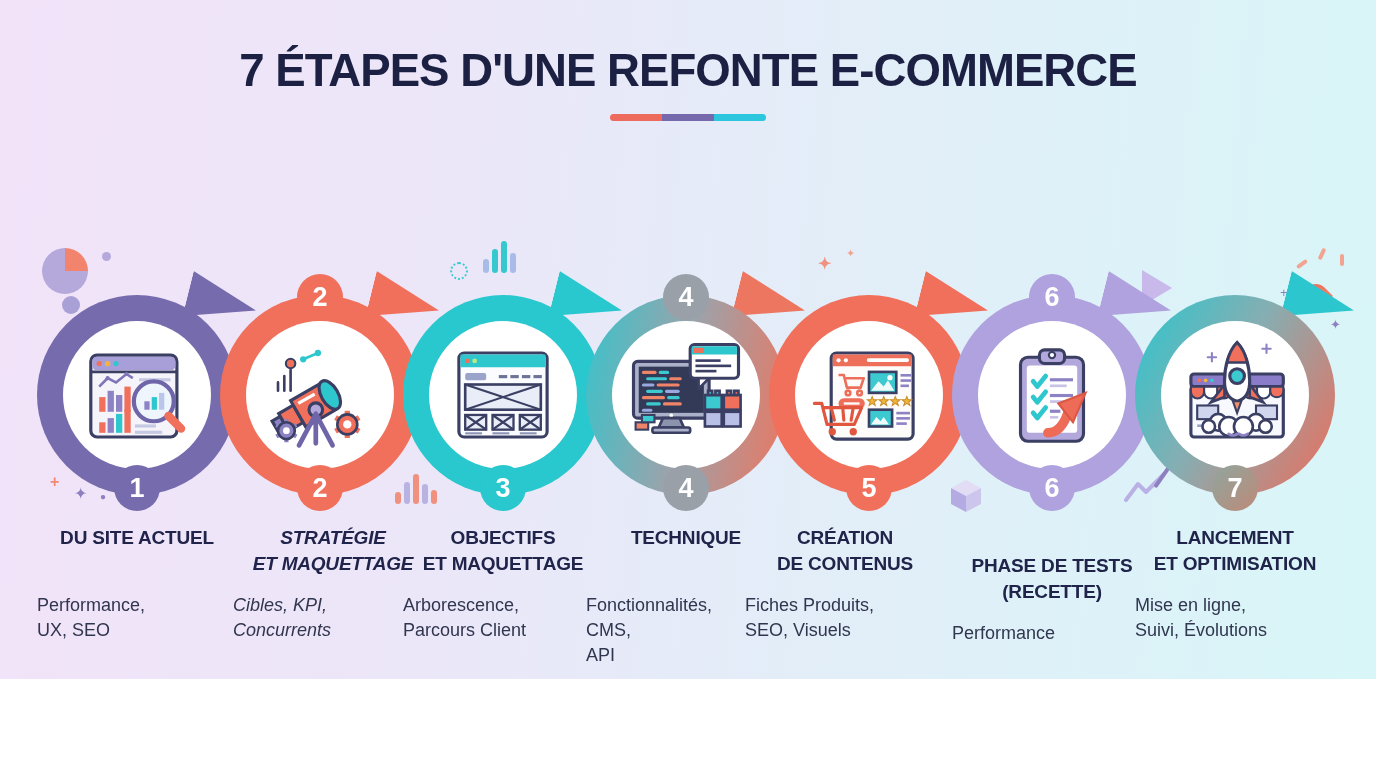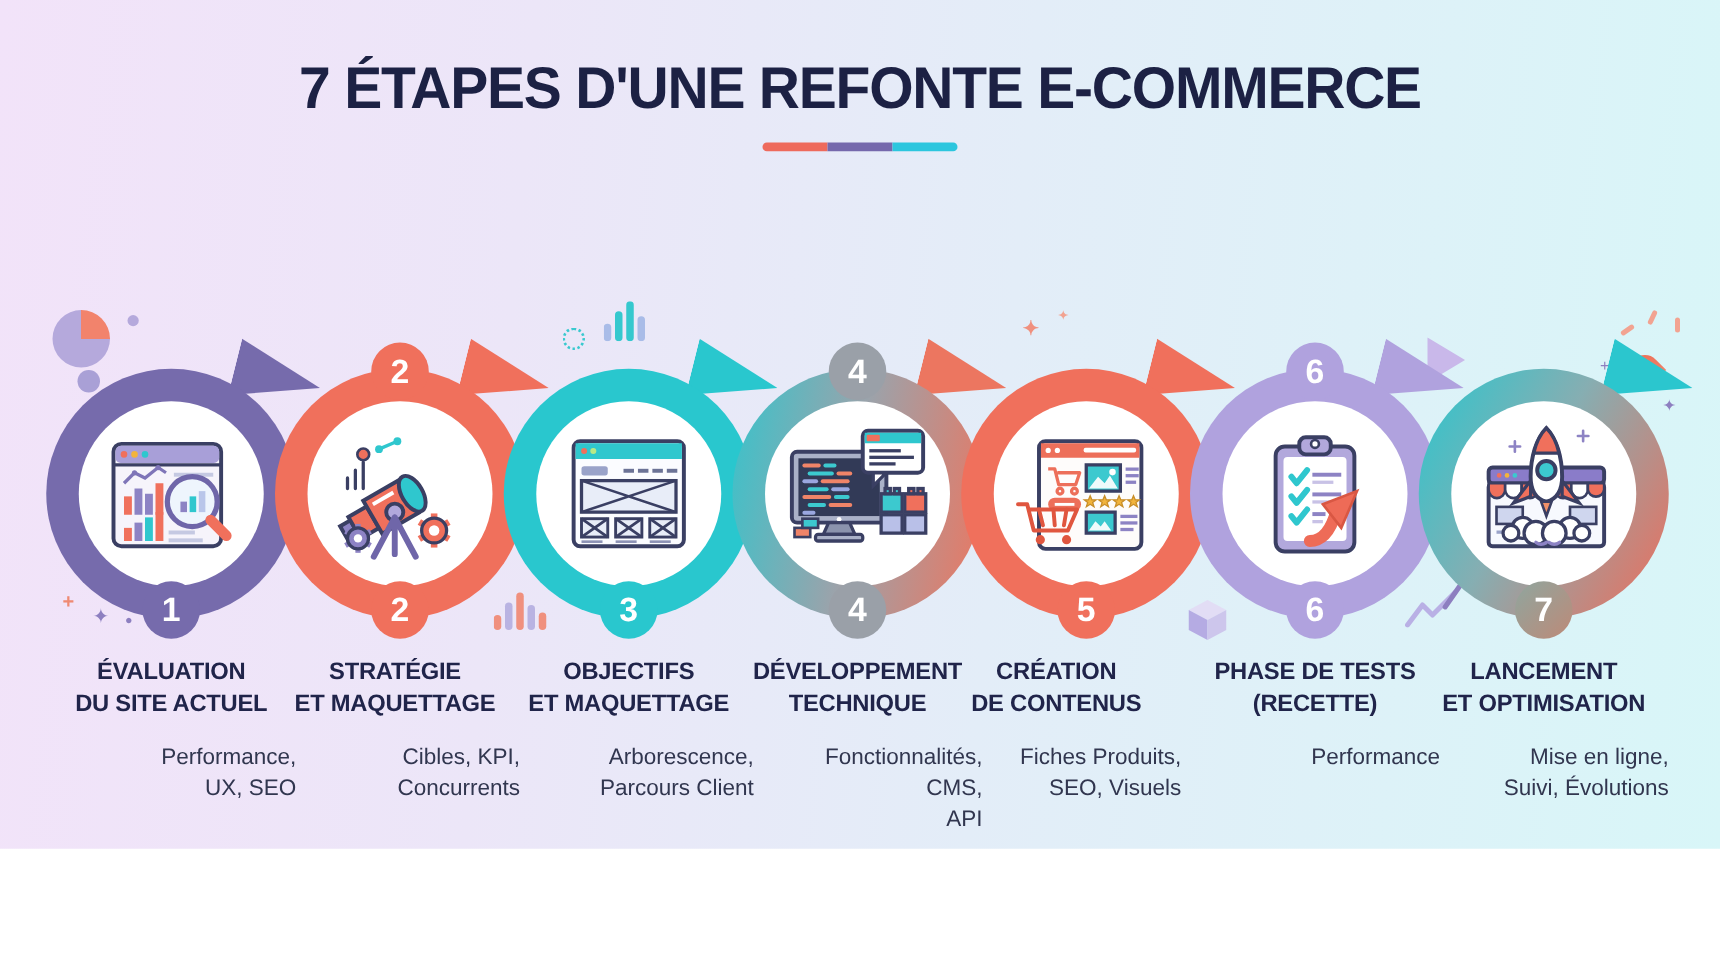--- a/index.html
+++ b/index.html
@@ -46,24 +46,24 @@
   .s7 .ring  { background:linear-gradient(120deg,#2bc6ce 0%,#86aeb2 45%,#ef6c5a 100%); }
   .s7 .arrow { background:#2bc6ce; }
   .s7 .badge { background:linear-gradient(135deg,#8fa69f,#bd8a78); }
 
   .p1 { left:37px; }  .p2 { left:220px; } .p3 { left:403px; } .p4 { left:586px; }
   .p5 { left:769px; } .p6 { left:952px; } .p7 { left:1135px; }
 
   
   .step-title { position:absolute; top:525px; width:200px; text-align:center;
                 font-size:19px; font-weight:800; line-height:26px; letter-spacing:-.2px; color:#20244a; }
-  .step-sub   { position:absolute; top:593px; width:200px; text-align:right;
+  .step-sub   { position:absolute; top:593px; width:200px; text-align:left;
                 font-size:18px; line-height:25px; color:#31364f; }
-  .t1 { left:37px; }  .t2 { left:216px; } .t3 { left:403px; } .t4 { left:586px; }
-  .t5 { left:745px; } .t6 { left:952px; } .t7 { left:1135px; }
+  .t1 { left:37px; }  .t2 { left:233px;font-style:italic; } .t3 { left:403px; } .t4 { left:586px; }
+  .t5 { left:745px; } .t6 { left:952px;margin-top:28px; } .t7 { left:1135px; }
 
   
   .deco { position:absolute; }
   .pie { left:42px; top:248px; width:46px; height:46px; border-radius:50%;
          background:conic-gradient(#f2836c 0 90deg,#b5a9dc 90deg 360deg); }
   .pie-dot { left:102px; top:252px; width:9px; height:9px; border-radius:50%; background:#b5a9dc; }
   .big-dot { left:62px; top:296px; width:18px; height:18px; border-radius:50%; background:#a9a0d6; }
   .spark { font-size:16px; line-height:1; }
   .dotted-circle { left:450px; top:262px; width:18px; height:18px; border-radius:50%;
                    border:2px dotted #39c9cf; }
@@ -395,33 +395,31 @@
             <circle cx="68" cy="90" r="9"></circle>
         </g>
         <path d="M54 97 q4 3 8 0 M64 97 q4 3 8 0" fill="none" stroke="#8d83c4" stroke-width="2.5" stroke-linecap="round"></path>
         <path d="M34 24 h8 M38 20 v8 M86 16 h8 M90 12 v8" stroke="#8d83c4" stroke-width="2" stroke-linecap="round"></path>
       </svg>
     </div>
     <div class="badge bottom">7</div>
   </div>
 
   <div class="step-title t1">
-    <div>ÉVALUATION</div>
       <div>DU SITE ACTUEL</div>
   </div>
   <div class="step-title t2">
     <div>STRATÉGIE</div>
       <div>ET MAQUETTAGE</div>
   </div>
   <div class="step-title t3">
     <div>OBJECTIFS</div>
       <div>ET MAQUETTAGE</div>
   </div>
   <div class="step-title t4">
-    <div>DÉVELOPPEMENT</div>
       <div>TECHNIQUE</div>
   </div>
   <div class="step-title t5">
     <div>CRÉATION</div>
       <div>DE CONTENUS</div>
   </div>
   <div class="step-title t6">
     <div>PHASE DE TESTS</div>
       <div>(RECETTE)</div>
   </div>

